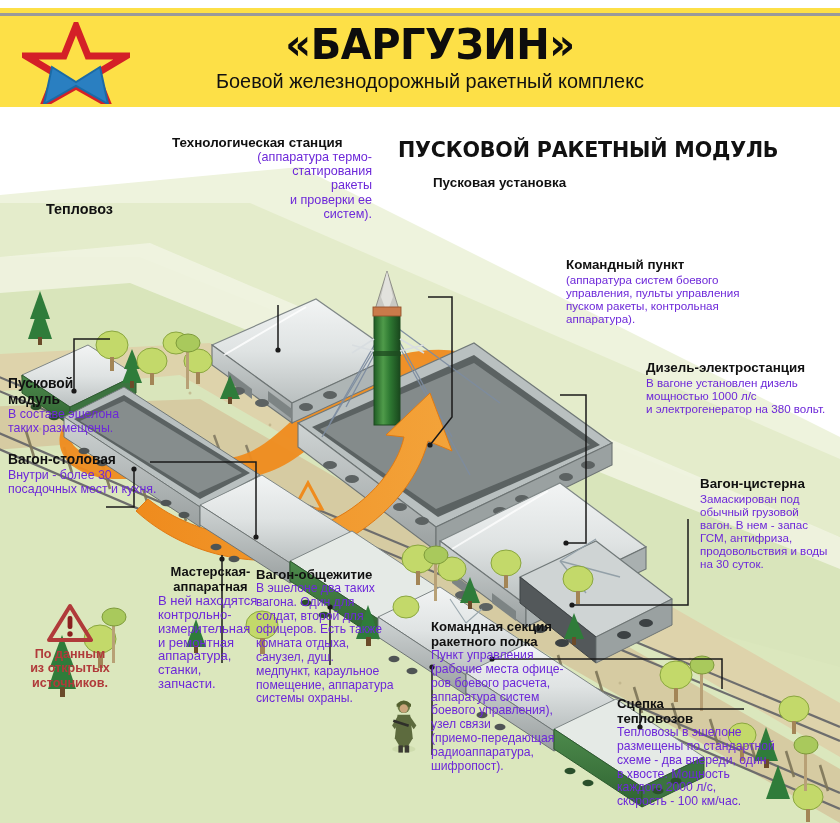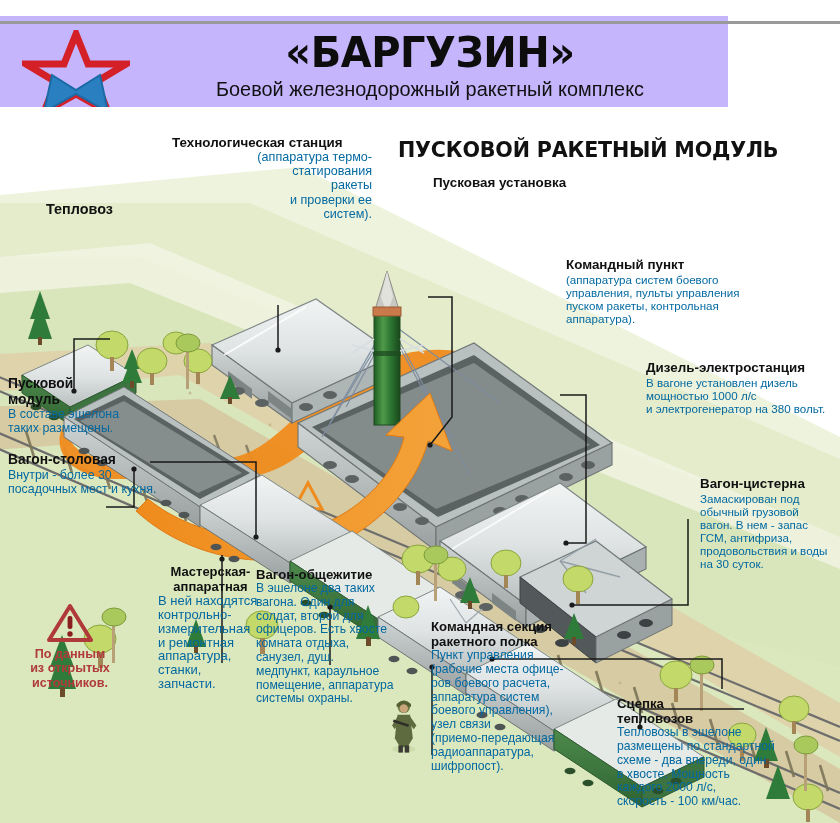--- a/index.html
+++ b/index.html
@@ -7,21 +7,21 @@
   body{
     width:840px;height:823px;overflow:hidden;
     background:#ffffff;
     font-family:"Liberation Sans","DejaVu Sans",sans-serif;
     color:#1a1a1a;
     -webkit-font-smoothing:antialiased;
   }
   #page{position:relative;width:840px;height:823px;overflow:hidden;background:#fff;}
 
   
-  #header{position:absolute;left:0;top:16px;width:728px;height:107px;background:#c4b5fd;}
+  #header{position:absolute;left:0;top:8px;width:840px;height:107px;background:#fde047;}
   #header .rule{position:absolute;left:0;width:840px;height:3px;background:#9a9a9a;}
   #header .rule.top{top:5px;}
   #header .rule.bot{top:101px;}
   #logo{position:absolute;left:22px;top:14px;width:108px;height:82px;}
   #title-wrap{position:absolute;left:150px;top:14px;width:560px;text-align:center;}
   #main-title{
     font-family:"DejaVu Sans","Liberation Sans",sans-serif;
     font-weight:bold;font-size:43px;line-height:44px;letter-spacing:-0.5px;
     color:#0d0d0d;white-space:nowrap;
     transform:scaleX(0.93);transform-origin:center center;
@@ -31,21 +31,21 @@
     transform:scaleX(0.97);transform-origin:center center;
   }
 
   
   #scene{position:absolute;left:0;top:107px;width:840px;height:716px;overflow:hidden;background:#ffffff;}
   #scene svg{position:absolute;left:0;top:0;display:block;}
 
   
   .callout{position:absolute;}
   .callout .hd{font-weight:bold;color:#111;}
-  .callout .bd{color:#0369a1;}
+  .callout .bd{color:#6d28d9;}
   .c-left .hd,.c-left .bd{text-align:left;}
   .c-right .hd,.c-right .bd{text-align:right;}
 
   
   #co-tech{left:172px;top:135px;width:200px;}
   #co-tech .hd{font-size:13.4px;line-height:15px;text-align:left;}
   #co-tech .bd{font-size:12.6px;line-height:14.2px;text-align:right;}
 
   #co-module-title{left:398px;top:138px;width:350px;}
   #co-module-title .hd{
@@ -640,21 +640,21 @@
 аппаратура,
 станки,
 запчасти.</div>
   </div>
 
   <div class="callout c-left" id="co-dorm">
     <div class="hd">Вагон-общежитие</div>
     <div class="bd" style="white-space:pre-line;">В эшелоне два таких
 вагона. Один для
 солдат, второй для
-офицеров. Есть хвосте
+офицеров. Есть также
 комната отдыха,
 санузел, душ.
 медпункт, караульное
 помещение, аппаратура
 системы охраны.</div>
   </div>
 
   <div class="callout c-left" id="co-cmdsect">
     <div class="hd" style="white-space:pre-line;">Командная секция
 ракетного полка</div>

